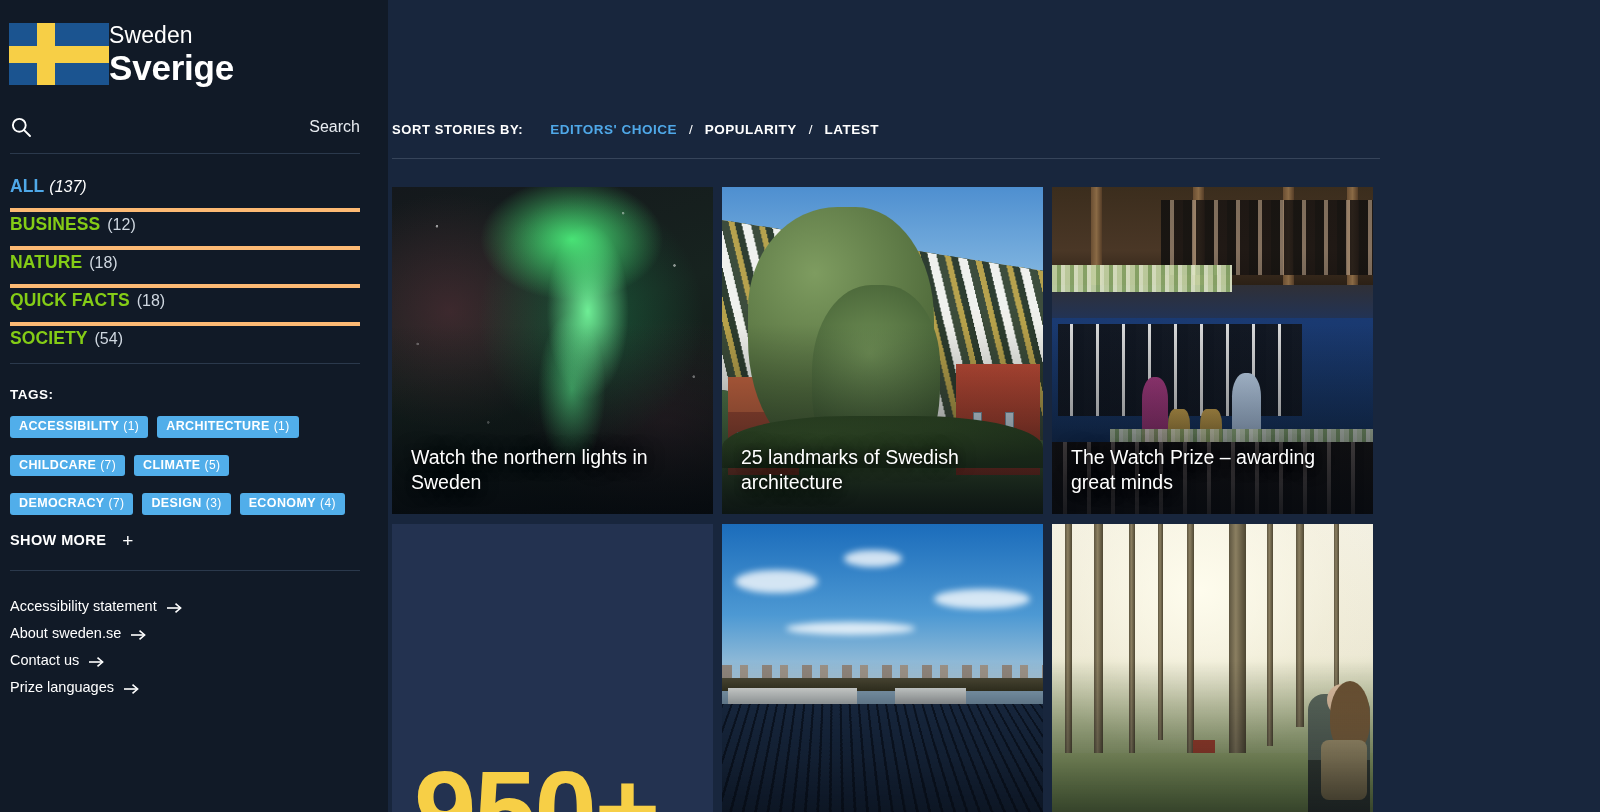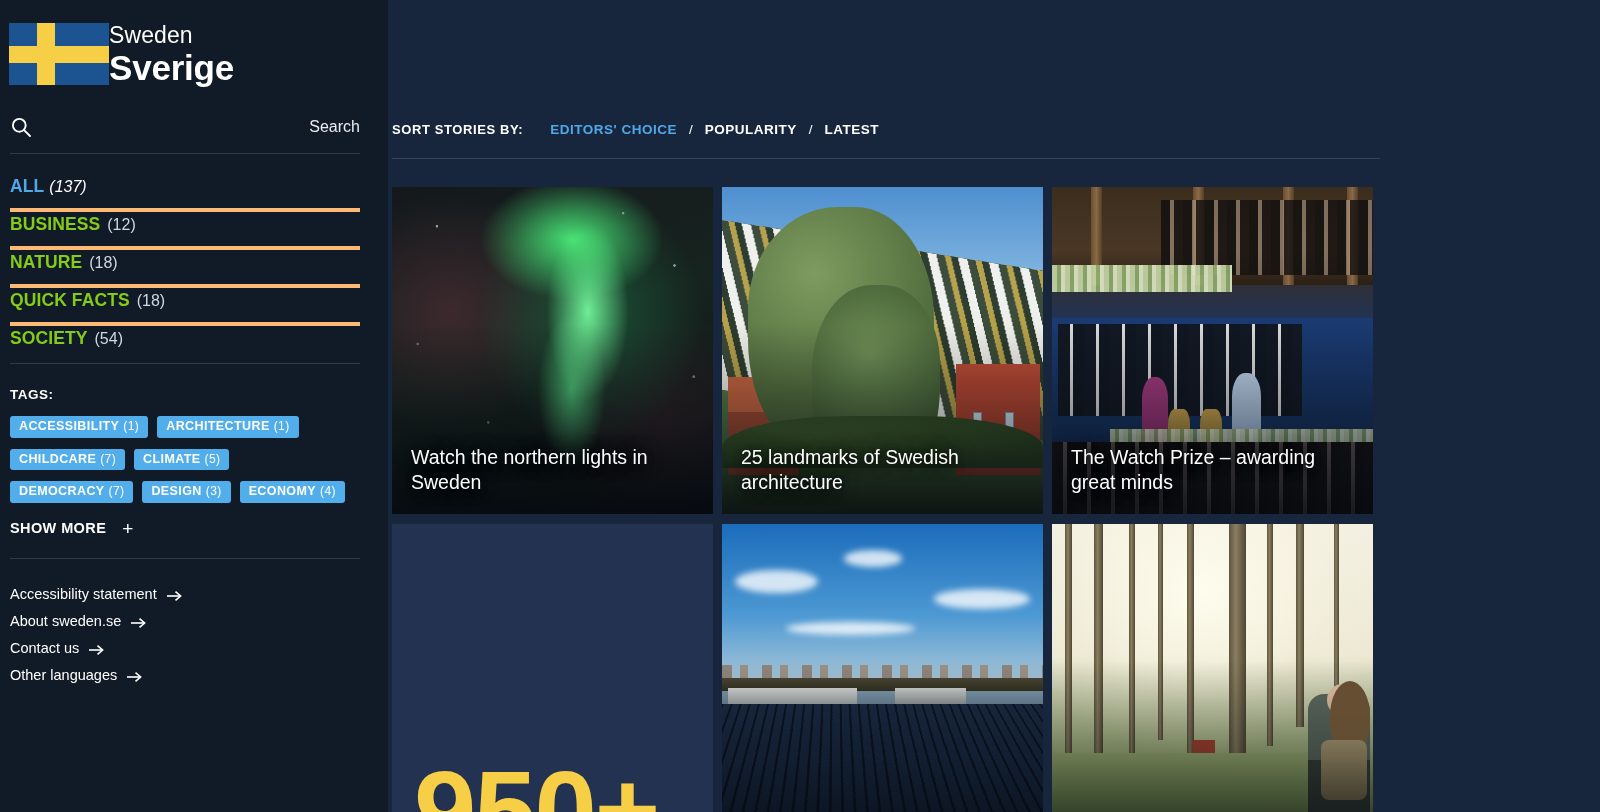--- a/index.html
+++ b/index.html
@@ -122,21 +122,21 @@
     margin: 23px 0 0 10px;
     font-size: 13.5px;
     font-weight: 700;
     color: #ffffff;
     letter-spacing: .5px;
   }
   .tag-wrap {
     margin: 14px 28px 0 10px;
     display: flex;
     flex-wrap: wrap;
-    gap: 11px 9px;
+    gap: 17px 9px;
     max-width: 352px;
   }
   .tag {
     background: #51aeea;
     color: #ffffff;
     border-radius: 3px;
     padding: 4px 9px 5px 9px;
     font-size: 12.5px;
     font-weight: 700;
     letter-spacing: .4px;
@@ -630,21 +630,21 @@
       <a class="foot-link">
         <span class="foot-label">Contact us</span>
         <span class="foot-arrow">
           <svg viewBox="0 0 17 12" width="17" height="12">
               <line x1="1" y1="6" x2="14" y2="6" stroke="#ffffff" stroke-width="1.6"></line>
               <polyline points="9.5,1.6 14.6,6 9.5,10.4" fill="none" stroke="#ffffff" stroke-width="1.6"></polyline>
             </svg>
         </span>
       </a>
       <a class="foot-link">
-        <span class="foot-label">Other languages</span>
+        <span class="foot-label">Prize languages</span>
         <span class="foot-arrow">
           <svg viewBox="0 0 17 12" width="17" height="12">
               <line x1="1" y1="6" x2="14" y2="6" stroke="#ffffff" stroke-width="1.6"></line>
               <polyline points="9.5,1.6 14.6,6 9.5,10.4" fill="none" stroke="#ffffff" stroke-width="1.6"></polyline>
             </svg>
         </span>
       </a>
     </div>
   </aside>
 

